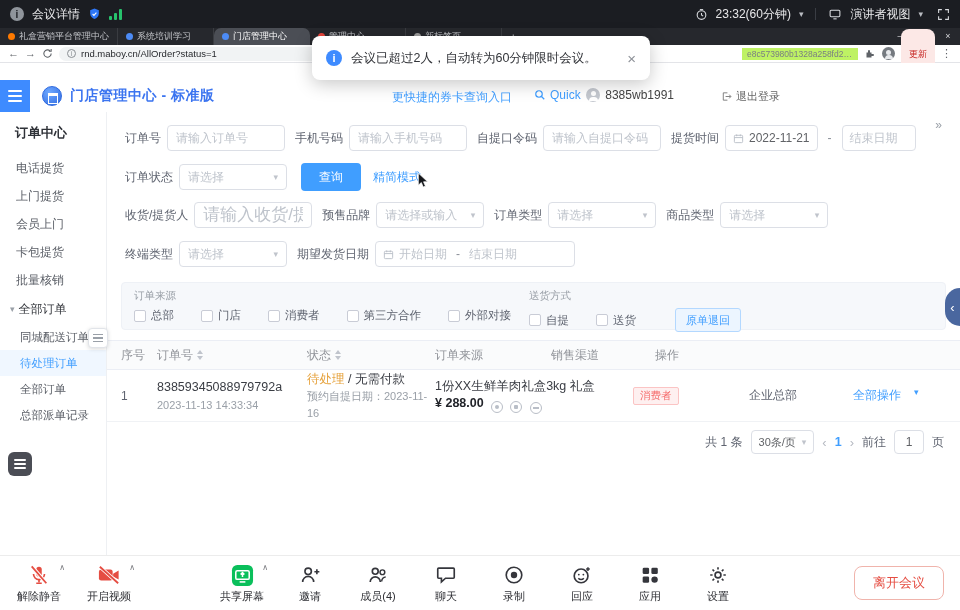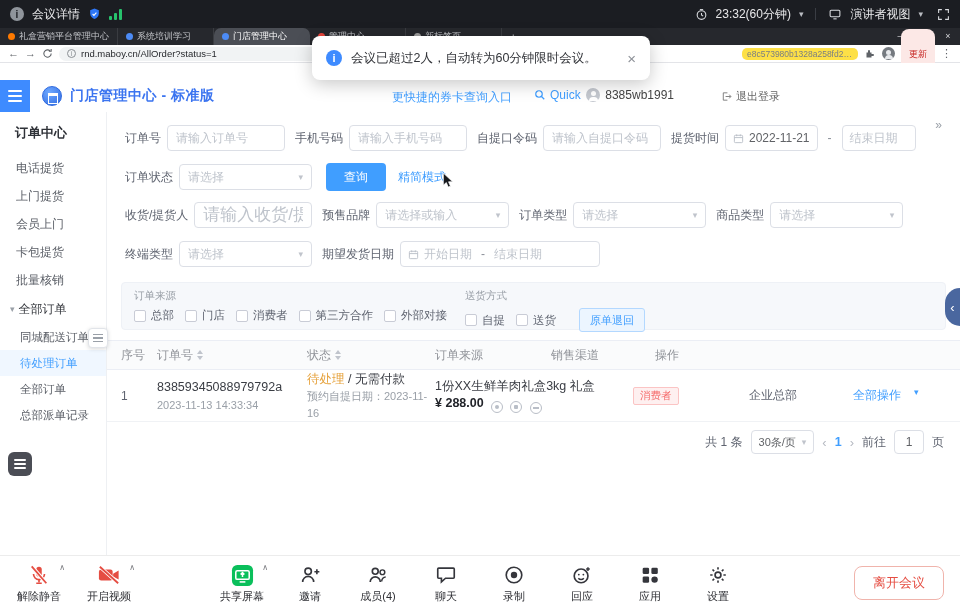--- a/index.html
+++ b/index.html
@@ -34,21 +34,21 @@
   .btoolbar{position:absolute;left:0;top:45px;width:960px;height:18px;background:#fff;border-bottom:1px solid #e3e4e8;
         display:flex;align-items:center;gap:6px;padding:0 8px;font-size:11px;color:#5f6368}
   .navic{font-size:11px;color:#5f6368;line-height:1}
   .omni{flex:1 1 auto;max-width:560px;height:14px;background:#f1f3f4;border-radius:7px;display:flex;align-items:center;
         gap:5px;padding:0 8px;font-size:9.5px;color:#27292d}
   .omni .site-i{width:9px;height:9px;border:1px solid #8b8f94;border-radius:50%;color:#8b8f94;font-size:7px;
         display:flex;align-items:center;justify-content:center;flex:none;font-style:normal}
   .omni .url{flex:1;overflow:hidden;white-space:nowrap;text-overflow:ellipsis}
   .omni .star{font-size:9px;color:#5f6368}
   .chip{max-width:116px;overflow:hidden;white-space:nowrap;text-overflow:ellipsis;color:#7a7e83;font-size:8.5px;
-        background:#fde047;border-radius:5px;padding:1px 5px;margin-left:auto}
+        background:#bef264;border-radius:0;padding:1px 5px;margin-left:auto}
   .avatarc{width:13px;height:13px;border-radius:50%;background:#757a80;position:relative;flex:none}
   .avatarc::before{content:"";position:absolute;left:4px;top:2.5px;width:5px;height:5px;border-radius:50%;background:#e8eaed}
   .avatarc::after{content:"";position:absolute;left:2.5px;top:8px;width:8px;height:4px;border-radius:4px 4px 0 0;background:#e8eaed}
   .updatepill{background:#fce8e6;color:#c5221f;font-size:9px;border-radius:8px;padding:19px 8px;line-height:12px}
   .kebab{color:#5f6368;font-size:11px}
 
   
   .page{position:absolute;left:0;top:63px;width:960px;height:492px;background:#fff}
 
   
@@ -81,39 +81,39 @@
 
   
   .content{position:absolute;left:107px;top:49px;width:853px;height:394px;background:#fff}
   .collapse2{position:absolute;right:18px;top:6px;font-size:12px;color:#9aa0a8;cursor:pointer}
   .frow{position:absolute;left:18px;display:flex;align-items:center}
   .fg{display:flex;align-items:center;gap:6px;margin-right:10px}
   .lb{font-size:12px;color:#5f6470;white-space:nowrap}
   .ipt{width:118px;height:26px;border:1px solid #dcdfe6;border-radius:4px;padding:0 8px;font-size:12px;color:#606266;
        font-family:inherit;background:#fff;outline:none}
   .ipt::placeholder{color:#bfc4cc}
-  .sel{width:133px;height:26px;border:1px solid #dcdfe6;border-radius:4px;display:flex;align-items:center;
+  .sel{width:108px;height:26px;border:1px solid #dcdfe6;border-radius:4px;display:flex;align-items:center;
        justify-content:space-between;padding:0 8px;font-size:12px;color:#bfc4cc;background:#fff;cursor:pointer}
   .sel .cd{color:#c0c4cc;font-size:9px}
   .datebox{height:26px;border:1px solid #dcdfe6;border-radius:4px;display:flex;align-items:center;gap:5px;
        padding:0 7px;font-size:12px;background:#fff;cursor:pointer}
   .datebox .dv{color:#606266}
   .datebox .ph{color:#bfc4cc}
   .dash{font-size:12px;color:#8a8f98;margin:0 4px}
   .btn-pri{height:28px;padding:0 18px;background:#409eff;color:#fff;border:none;border-radius:4px;font-size:12px;
        font-family:inherit;cursor:pointer;margin-left:4px}
   .simple{font-size:12px;color:#409eff;margin-left:12px;cursor:pointer;position:relative}
   .cursor-ic{position:relative;top:3px;left:-4px}
 
   .ckpanel{position:absolute;left:14px;right:14px;top:170px;height:48px;background:#f6f8fb;border:1px solid #eef1f6;
        border-radius:4px;display:flex;padding:6px 12px}
   .ckcol{display:flex;flex-direction:column;gap:5px}
   .ckcol + .ckcol{margin-left:18px}
   .cklabel{font-size:10.5px;color:#9aa0a8}
-  .ckrow{display:flex;gap:11px}
+  .ckrow{display:flex;gap:27px}
   .ckb{display:inline-flex;align-items:center;gap:5px;font-size:11.5px;color:#5f6470;cursor:pointer}
   .ckb .box{width:12px;height:12px;border:1px solid #c9ccd6;border-radius:2px;background:#fff;flex:none}
   .btn-plain{height:24px;padding:0 10px;background:#ecf5ff;color:#409eff;border:1px solid #b3d8ff;border-radius:3px;
        font-size:11px;font-family:inherit;cursor:pointer;margin-left:12px}
 
   
   .thead{position:absolute;left:0;top:228px;width:853px;height:30px;background:#fafbfc;border-top:1px solid #ebeef5;
        border-bottom:1px solid #ebeef5;display:flex;align-items:center;padding:0 14px;font-size:12px;color:#909399}
   .trow{position:absolute;left:0;top:258px;width:853px;height:52px;border-bottom:1px solid #f0f2f5;display:flex;
        align-items:center;padding:0 14px;font-size:12px;color:#5f6470}

